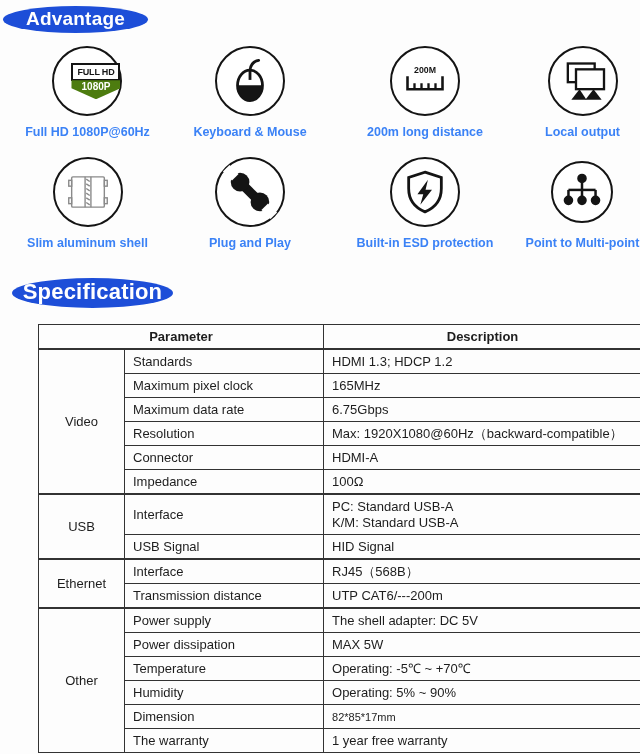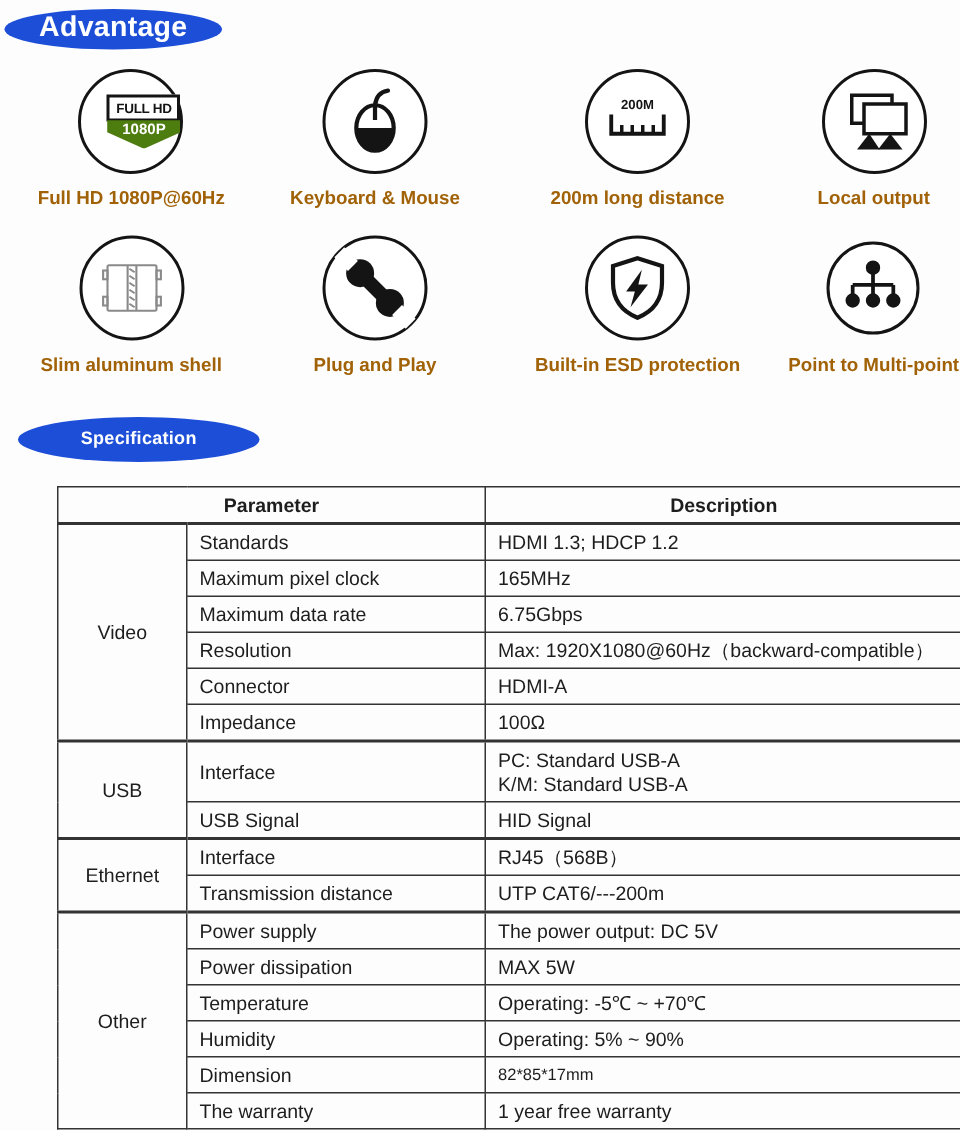--- a/index.html
+++ b/index.html
@@ -12,41 +12,41 @@
   .page{width:640px;height:754px;overflow:hidden;}
 
   
   .pill{
     background:#1d4ed8;color:#fff;
     display:flex;align-items:center;justify-content:center;
     border-radius:50%;
   }
   .pill-advantage{width:145px;height:27px;margin:6px 0 0 3px;}
   .pill-spec{width:161px;height:30px;margin:27px 0 0 12px;}
-  .pill-text{font-weight:700;font-size:12px;letter-spacing:.2px;transform:translateY(-1px);}
+  .pill-text{font-weight:700;font-size:22px;letter-spacing:.2px;transform:translateY(-1px);}
   .pill-advantage .pill-text{font-size:19px;}
 
   
   .icon-grid{
     display:grid;
     grid-template-columns:175px 150px 200px 115px;
     justify-items:center;
     row-gap:17px;
     margin-top:13px;
     width:640px;
   }
   .adv-item{display:flex;flex-direction:column;align-items:center;}
   .circle{
     width:70px;height:70px;border:2.6px solid #141414;border-radius:50%;
     display:flex;align-items:center;justify-content:center;
     color:#141414;background:#fff;box-sizing:border-box;
   }
   .circle-sm{width:62px;height:62px;margin:4px 0;}
   .adv-label{
-    margin-top:9px;font-weight:700;font-size:12.5px;color:#a16207;
+    margin-top:9px;font-weight:700;font-size:12.5px;color:#3b82f6;
     white-space:nowrap;line-height:15px;
   }
 
   
   .fullhd-badge{width:62px;padding-left:17px;}
   .fhd-top{
     border:2.5px solid #141414;background:#fff;color:#141414;
     font-weight:700;font-size:9px;line-height:1.15;text-align:center;
     padding:2px 0;letter-spacing:-.2px;
   }
@@ -240,21 +240,21 @@
           <td class="param-cell">Interface</td>
           <td class="desc-cell">RJ45（568B）</td>
         </tr>
         <tr>
           <td class="param-cell">Transmission distance</td>
           <td class="desc-cell">UTP CAT6/---200m</td>
         </tr>
         <tr class="group-start">
           <td class="group-cell" rowspan="6">Other</td>
           <td class="param-cell">Power supply</td>
-          <td class="desc-cell">The power output: DC 5V</td>
+          <td class="desc-cell">The shell adapter: DC 5V</td>
         </tr>
         <tr>
           <td class="param-cell">Power dissipation</td>
           <td class="desc-cell">MAX 5W</td>
         </tr>
         <tr>
           <td class="param-cell">Temperature</td>
           <td class="desc-cell">Operating: -5℃ ~ +70℃</td>
         </tr>
         <tr>

